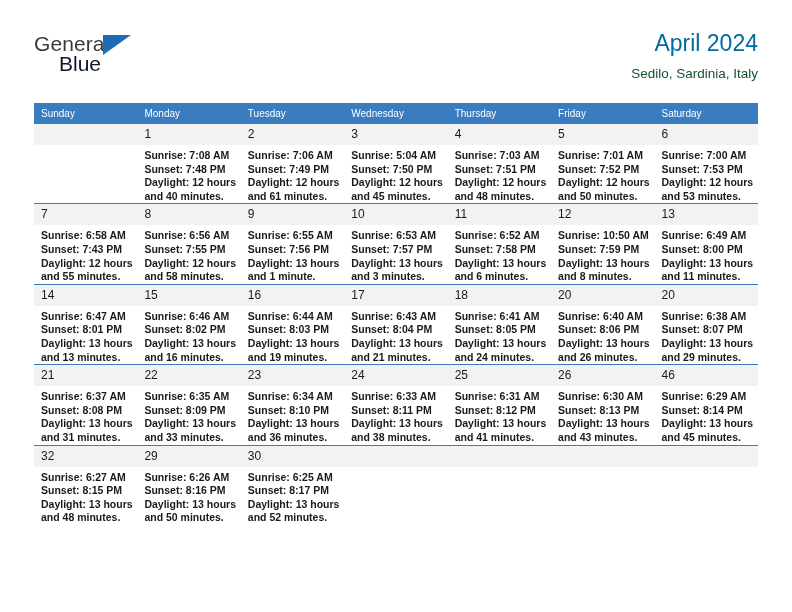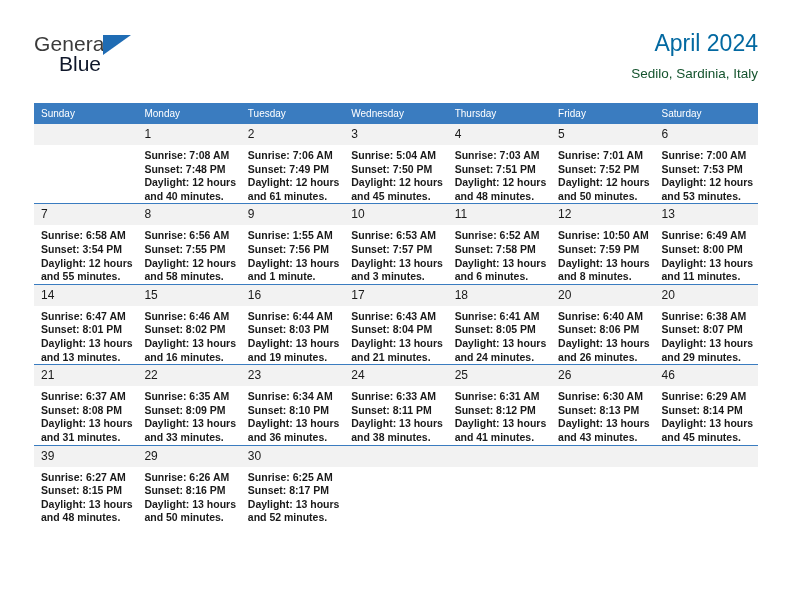--- a/index.html
+++ b/index.html
@@ -231,38 +231,38 @@
               <div class="cell-line">Daylight: 12 hours</div>
               <div class="cell-line">and 53 minutes.</div>
             </div>
           </td>
         </tr>
         <tr class="week">
           <td>
             <div class="daynum">7</div>
             <div class="cell-body">
               <div class="cell-line">Sunrise: 6:58 AM</div>
-              <div class="cell-line">Sunset: 3:54 PM</div>
+              <div class="cell-line">Sunset: 7:43 PM</div>
               <div class="cell-line">Daylight: 12 hours</div>
               <div class="cell-line">and 55 minutes.</div>
             </div>
           </td>
           <td>
             <div class="daynum">8</div>
             <div class="cell-body">
               <div class="cell-line">Sunrise: 6:56 AM</div>
               <div class="cell-line">Sunset: 7:55 PM</div>
               <div class="cell-line">Daylight: 12 hours</div>
               <div class="cell-line">and 58 minutes.</div>
             </div>
           </td>
           <td>
             <div class="daynum">9</div>
             <div class="cell-body">
-              <div class="cell-line">Sunrise: 1:55 AM</div>
+              <div class="cell-line">Sunrise: 6:55 AM</div>
               <div class="cell-line">Sunset: 7:56 PM</div>
               <div class="cell-line">Daylight: 13 hours</div>
               <div class="cell-line">and 1 minute.</div>
             </div>
           </td>
           <td>
             <div class="daynum">10</div>
             <div class="cell-body">
               <div class="cell-line">Sunrise: 6:53 AM</div>
               <div class="cell-line">Sunset: 7:57 PM</div>
@@ -423,21 +423,21 @@
             <div class="cell-body">
               <div class="cell-line">Sunrise: 6:29 AM</div>
               <div class="cell-line">Sunset: 8:14 PM</div>
               <div class="cell-line">Daylight: 13 hours</div>
               <div class="cell-line">and 45 minutes.</div>
             </div>
           </td>
         </tr>
         <tr class="week">
           <td>
-            <div class="daynum">39</div>
+            <div class="daynum">32</div>
             <div class="cell-body">
               <div class="cell-line">Sunrise: 6:27 AM</div>
               <div class="cell-line">Sunset: 8:15 PM</div>
               <div class="cell-line">Daylight: 13 hours</div>
               <div class="cell-line">and 48 minutes.</div>
             </div>
           </td>
           <td>
             <div class="daynum">29</div>
             <div class="cell-body">

